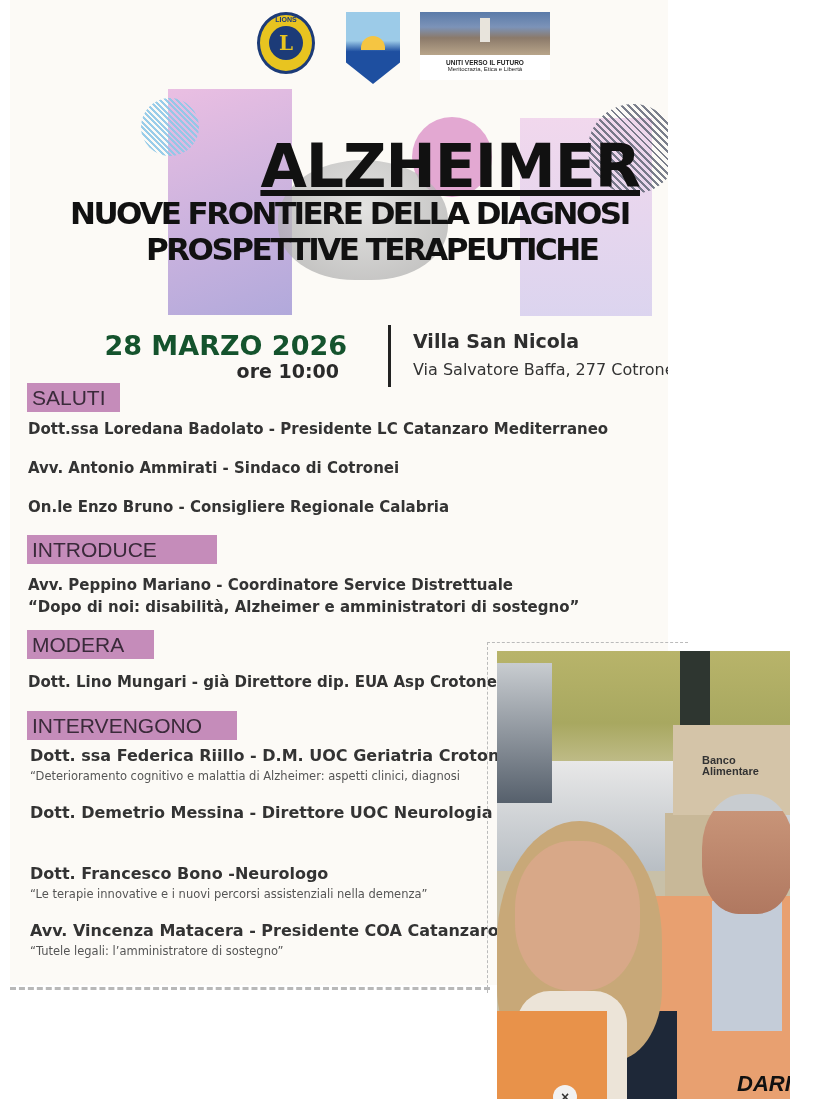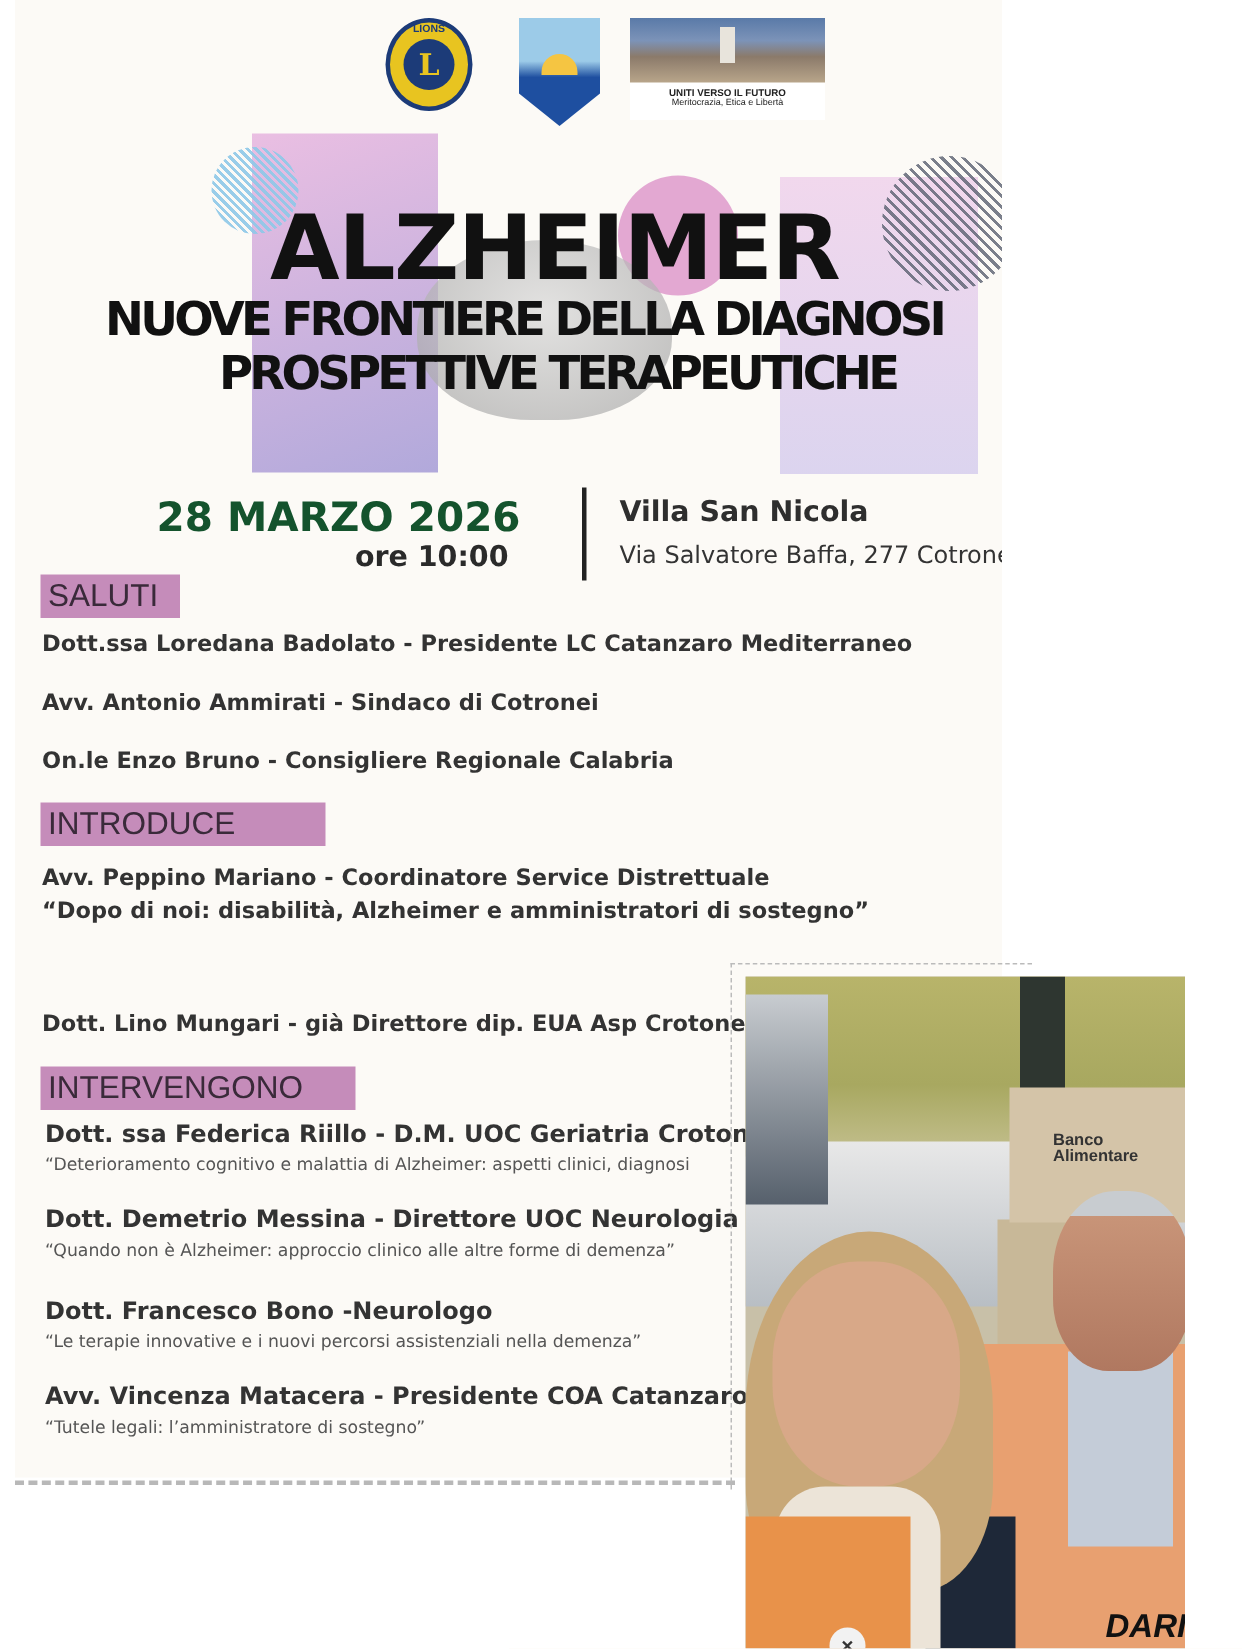--- a/index.html
+++ b/index.html
@@ -17,21 +17,21 @@
   .logo-banner .img::after{content:"";position:absolute;left:60px;top:6px;width:10px;height:24px;background:#e8e4dc;}
   .logo-banner .l1{font-size:6.5px;font-weight:bold;text-align:center;margin-top:4px;color:#222;}
   .logo-banner .l2{font-size:6px;text-align:center;color:#222;}
   
   .rect1{position:absolute;left:158px;top:89px;width:124px;height:226px;background:linear-gradient(160deg,#e8b8e0,#a9a0d8);opacity:.9;}
   .rect2{position:absolute;left:510px;top:118px;width:132px;height:198px;background:linear-gradient(180deg,#f0d4ec,#d8d0ee);opacity:.9;}
   .circ1{position:absolute;left:131px;top:98px;width:58px;height:58px;border-radius:50%;background:repeating-linear-gradient(45deg,#8ec8e8 0 2px,transparent 2px 4px);opacity:.9;}
   .circ2{position:absolute;left:402px;top:117px;width:80px;height:80px;border-radius:50%;background:#e3a8d2;}
   .circ3{position:absolute;left:578px;top:104px;width:90px;height:90px;border-radius:50%;background:repeating-linear-gradient(45deg,#5a6070 0 2px,transparent 2px 5px);opacity:.8;}
   .brain{position:absolute;left:268px;top:160px;width:170px;height:120px;border-radius:50% 50% 45% 45%;background:radial-gradient(ellipse at 50% 40%,#d8d8d8,#a0a0a0);opacity:.7;}
-  .title{position:absolute;left:170px;top:126px;width:460px;text-align:left;font-family:"DejaVu Sans",sans-serif;font-weight:bold;font-size:60px;letter-spacing:-1px;color:#111;line-height:80px;}
+  .title{position:absolute;left:170px;top:126px;width:460px;text-align:right;font-family:"DejaVu Sans",sans-serif;font-weight:bold;font-size:60px;letter-spacing:-1px;color:#111;line-height:80px;text-decoration:underline;}
   .subtitle{position:absolute;left:60px;top:195px;width:640px;font-family:"DejaVu Sans",sans-serif;font-weight:bold;font-size:31px;letter-spacing:-2.5px;color:#111;line-height:36px;white-space:nowrap;}
   .subtitle .s2{padding-left:76px;display:block;}
   
   .date{position:absolute;left:57px;top:330px;width:290px;text-align:right;font-family:"DejaVu Sans",sans-serif;font-weight:bold;font-size:27px;color:#14532d;line-height:32px;}
   .time{position:absolute;left:57px;top:360px;width:282px;text-align:right;font-family:"DejaVu Sans",sans-serif;font-weight:bold;font-size:19px;color:#2a2a2a;}
   .divider{position:absolute;left:388px;top:325px;width:3px;height:62px;background:#222;}
   .venue{position:absolute;left:413px;top:330px;font-family:"DejaVu Sans",sans-serif;font-weight:bold;font-size:19px;color:#2e2e2e;}
   .addr{position:absolute;left:413px;top:360px;font-family:"DejaVu Sans",sans-serif;font-size:16px;color:#333;white-space:nowrap;}
   .tag{position:absolute;background:#c58cba;color:#3a2a3a;font-family:"Liberation Sans",sans-serif;font-size:21px;padding:2px 6px 0 5px;height:29px;box-sizing:border-box;line-height:26px;}
   .line{position:absolute;left:28px;font-family:"DejaVu Sans",sans-serif;font-weight:bold;color:#333;white-space:nowrap;}
@@ -95,27 +95,27 @@
 
   <div class="tag" style="left:17px;top:383px;width:93px;">SALUTI</div>
   <div class="line" style="left:18px;top:420px;font-size:15px;">Dott.ssa Loredana Badolato - Presidente LC Catanzaro Mediterraneo</div>
   <div class="line" style="left:18px;top:459px;font-size:15px;">Avv. Antonio Ammirati - Sindaco di Cotronei</div>
   <div class="line" style="left:18px;top:498px;font-size:15px;">On.le Enzo Bruno - Consigliere Regionale Calabria</div>
 
   <div class="tag" style="left:17px;top:535px;width:190px;">INTRODUCE</div>
   <div class="line" style="left:18px;top:576px;font-size:15px;">Avv. Peppino Mariano - Coordinatore Service Distrettuale</div>
   <div class="line" style="left:18px;top:598px;font-size:15px;">“Dopo di noi: disabilità, Alzheimer e amministratori di sostegno”</div>
 
+  <div class="tag" style="left:17px;top:630px;width:127px;">MODERA</div>
   <div class="line" style="left:18px;top:673px;font-size:15px;">Dott. Lino Mungari - già Direttore dip. EUA Asp Crotone</div>
 
   <div class="tag" style="left:17px;top:711px;width:210px;">INTERVENGONO</div>
   <div class="line" style="left:20px;top:746px;font-size:16px;">Dott. ssa Federica Riillo - D.M. UOC Geriatria Crotone</div>
   <div class="sm" style="left:20px;top:769px;">“Deterioramento cognitivo e malattia di Alzheimer: aspetti clinici, diagnosi</div>
   <div class="line" style="left:20px;top:803px;font-size:16px;">Dott. Demetrio Messina - Direttore UOC Neurologia</div>
-  <div class="sm" style="left:20px;top:826px;">“Quando non è Alzheimer: approccio clinico alle altre forme di demenza”</div>
   <div class="line" style="left:20px;top:864px;font-size:16px;">Dott. Francesco Bono -Neurologo</div>
   <div class="sm" style="left:20px;top:887px;">“Le terapie innovative e i nuovi percorsi assistenziali nella demenza”</div>
   <div class="line" style="left:20px;top:921px;font-size:16px;">Avv. Vincenza Matacera - Presidente COA Catanzaro</div>
   <div class="sm" style="left:20px;top:944px;">“Tutele legali: l’amministratore di sostegno”</div>
 </div>
 <div class="dash-bottom"></div>
 
 <div class="photo-frame"></div>
 <div class="photo">
   <div class="ph-grass"></div>

